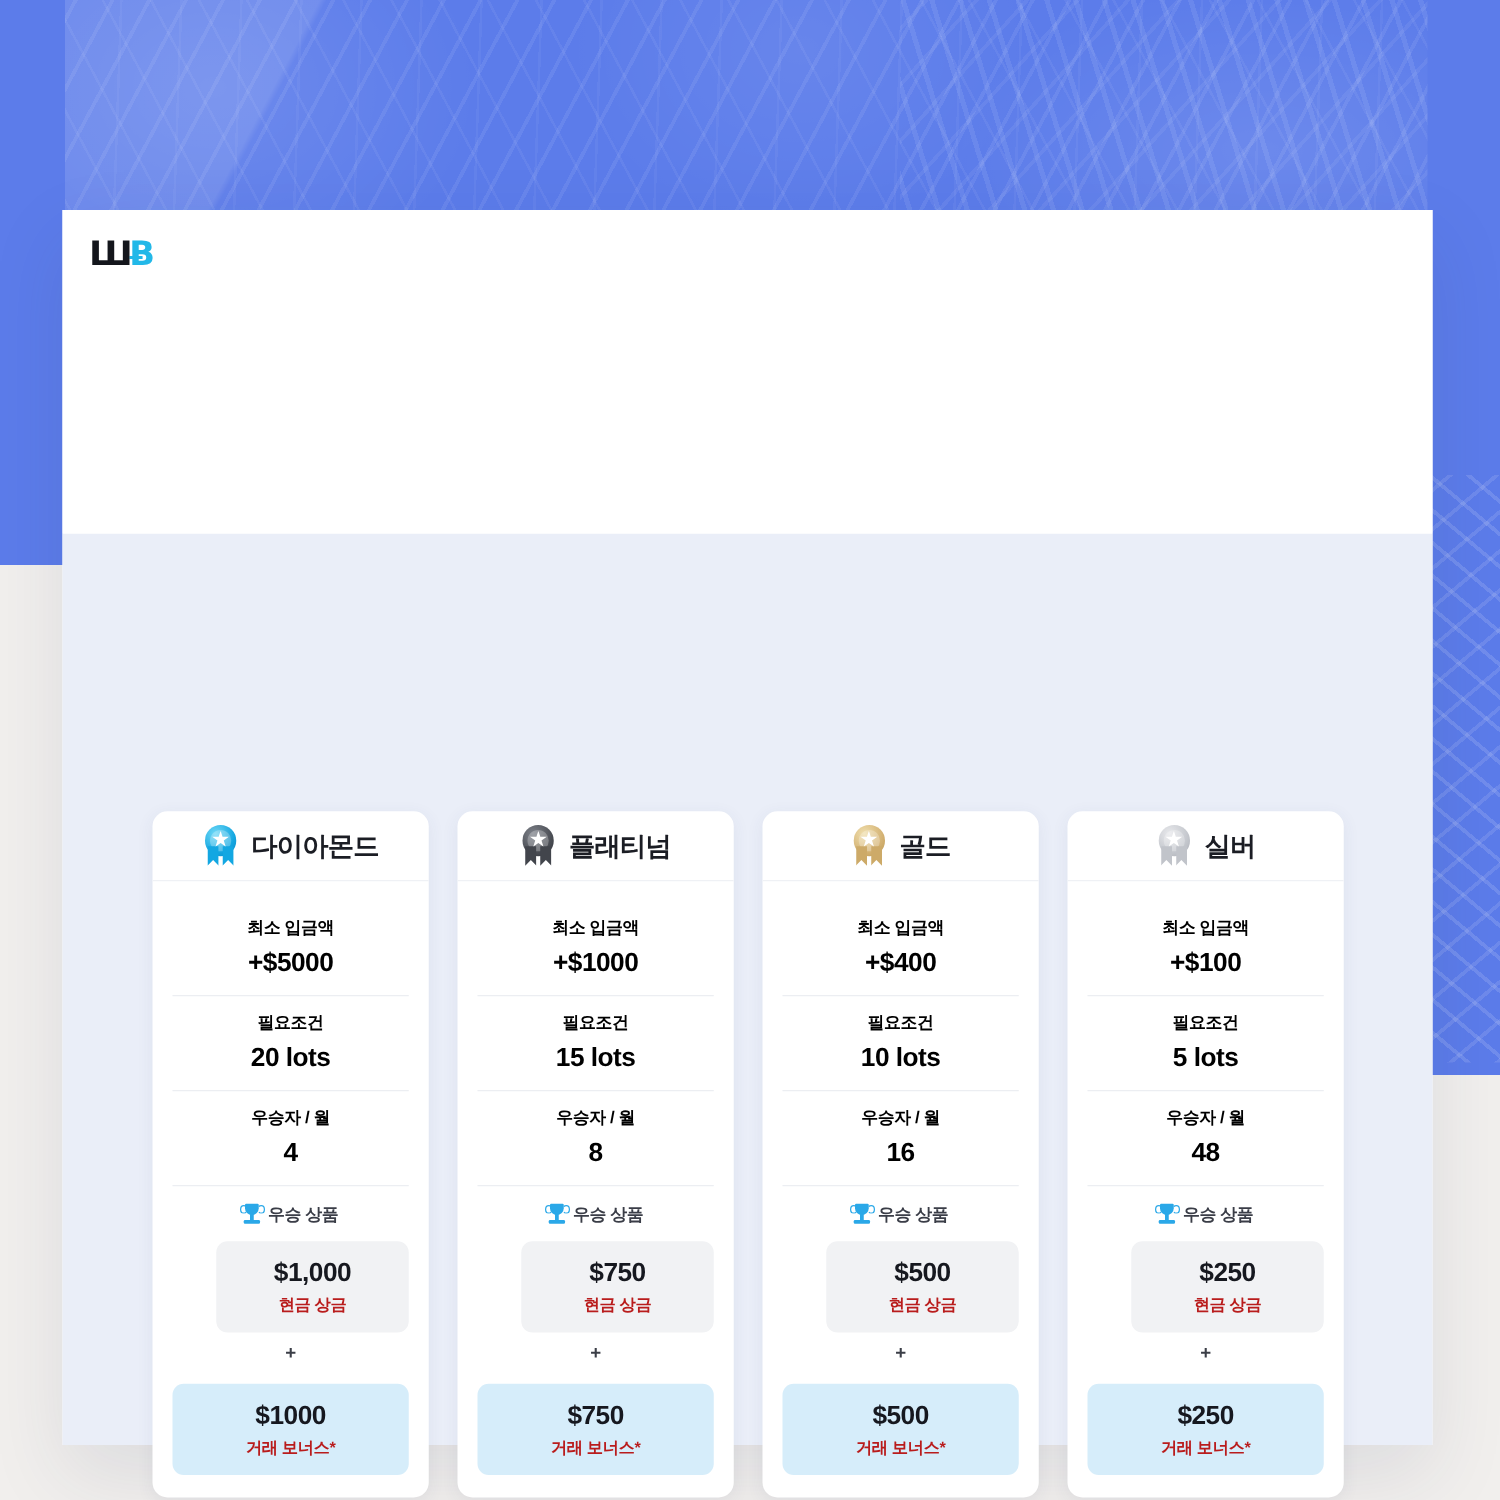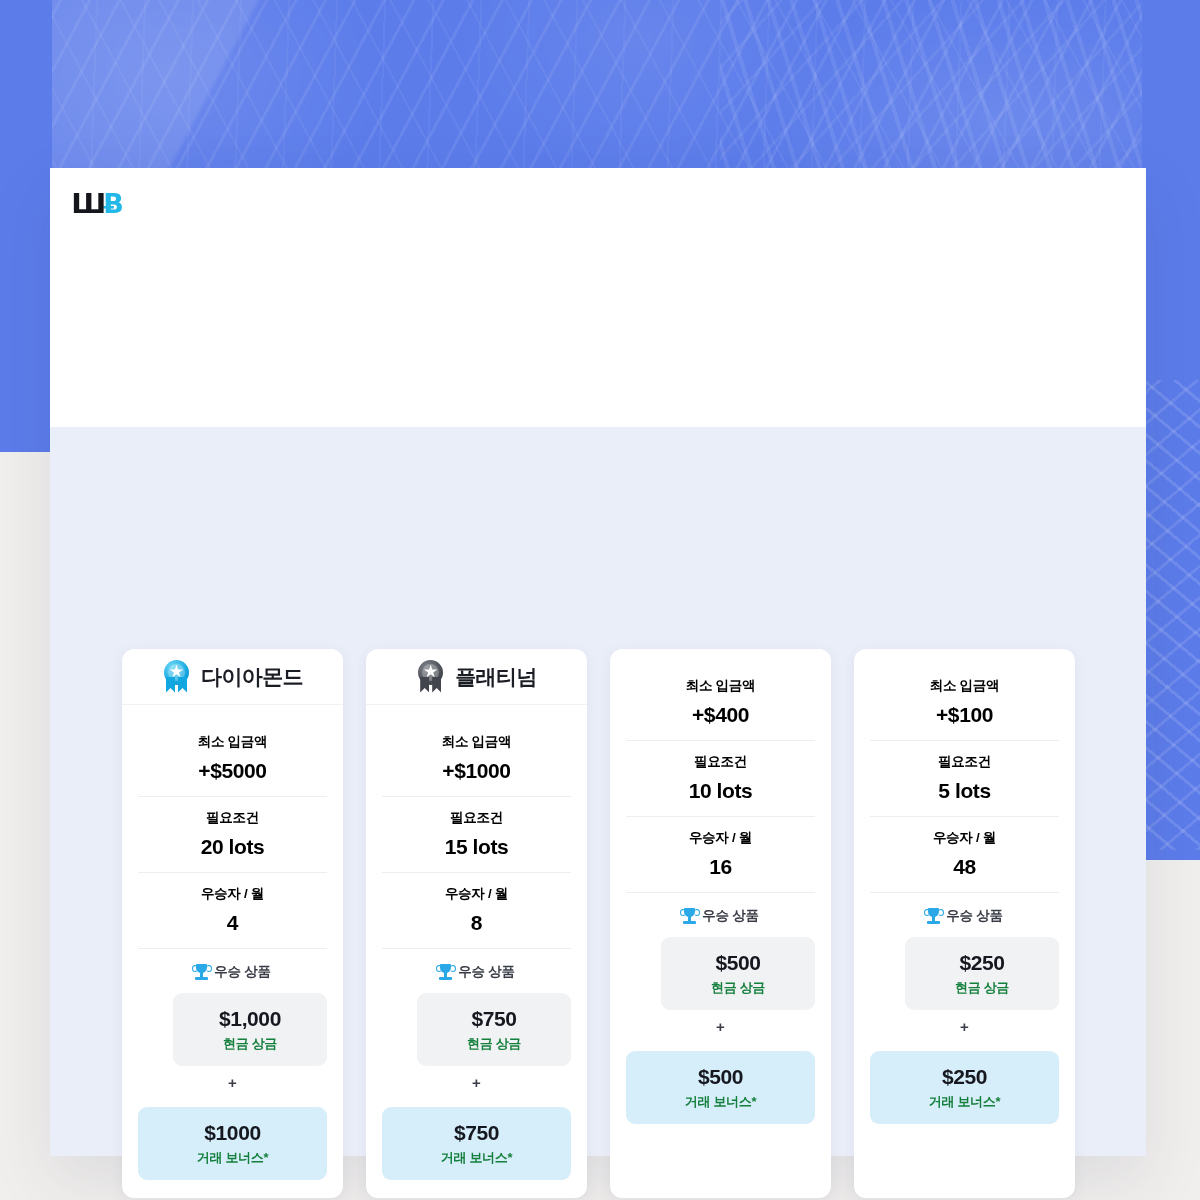--- a/index.html
+++ b/index.html
@@ -236,21 +236,20 @@
     font-size: 21px;
     font-weight: 700;
     color: #000000;
     letter-spacing: -.4px;
   }
 
   .prize-head {
     border-top: 1px solid #eceef2;
     padding-top: 14px;
     display: flex;
-    align-items: center;
     justify-content: center;
     gap: 5px;
   }
   .prize-head .label {
     font-size: 13.5px;
     font-weight: 700;
     color: #3a3d47;
     letter-spacing: -.3px;
   }
   .trophy {
@@ -300,21 +299,21 @@
   .prize-amount {
     font-size: 21px;
     font-weight: 700;
     color: #16181f;
     letter-spacing: -.4px;
   }
   .prize-sub {
     margin-top: 4px;
     font-size: 13px;
     font-weight: 700;
-    color: #15803d;
+    color: #b91c1c;
     letter-spacing: -.3px;
   }
 
   .plus-row {
     text-align: center;
     font-size: 15px;
     font-weight: 700;
     color: #3b3e47;
     padding: 9px 0 5px;
     line-height: 1;
@@ -428,20 +427,29 @@
             </div>
             <div class="plus-row">+</div>
             <div class="prize-box bonus">
               <div class="prize-amount">$750</div>
               <div class="prize-sub">거래 보너스*</div>
             </div>
           </div>
         </div>
 
         <div class="tier-card">
+          <div class="card-head">
+            <span class="medal gold">
+              <span class="disc"></span>
+                <span class="star"></span>
+              <span class="ribbon-l"></span>
+                <span class="ribbon-r"></span>
+            </span>
+            <span class="tier-name">골드</span>
+          </div>
           <div class="card-body">
             <div class="stat-block">
               <div class="stat-label">최소 입금액</div>
               <div class="stat-value">+$400</div>
             </div>
             <div class="stat-block">
               <div class="stat-label">필요조건</div>
               <div class="stat-value">10 lots</div>
             </div>
             <div class="stat-block">
@@ -462,20 +470,29 @@
             </div>
             <div class="plus-row">+</div>
             <div class="prize-box bonus">
               <div class="prize-amount">$500</div>
               <div class="prize-sub">거래 보너스*</div>
             </div>
           </div>
         </div>
 
         <div class="tier-card">
+          <div class="card-head">
+            <span class="medal silver">
+              <span class="disc"></span>
+                <span class="star"></span>
+              <span class="ribbon-l"></span>
+                <span class="ribbon-r"></span>
+            </span>
+            <span class="tier-name">실버</span>
+          </div>
           <div class="card-body">
             <div class="stat-block">
               <div class="stat-label">최소 입금액</div>
               <div class="stat-value">+$100</div>
             </div>
             <div class="stat-block">
               <div class="stat-label">필요조건</div>
               <div class="stat-value">5 lots</div>
             </div>
             <div class="stat-block">

